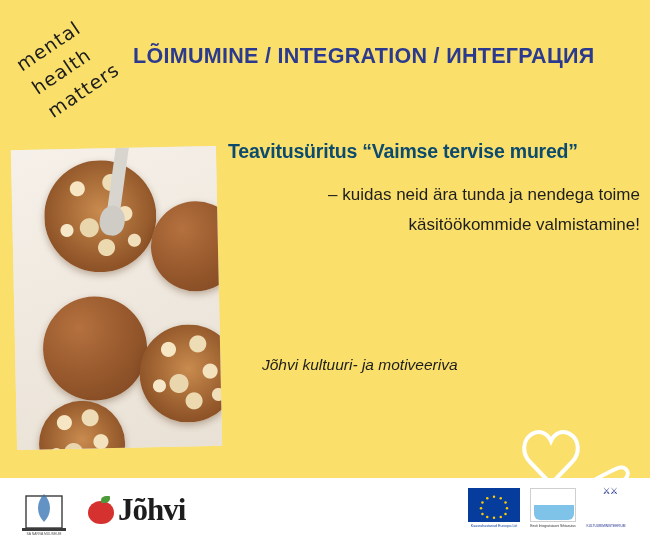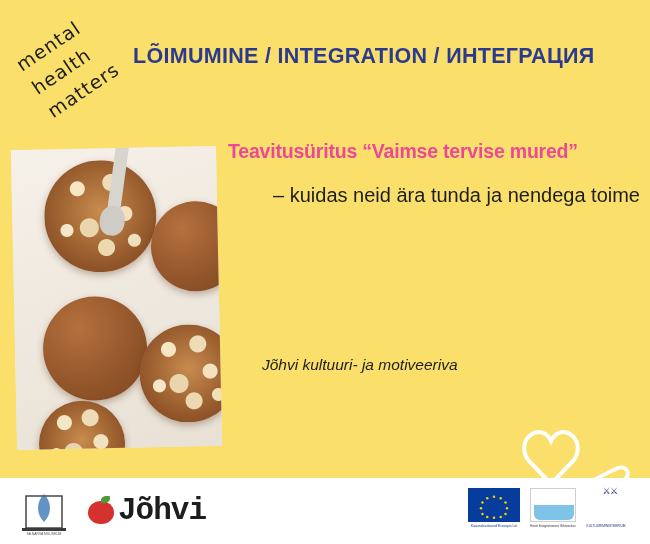--- a/index.html
+++ b/index.html
@@ -102,33 +102,33 @@
     left: -6px; bottom: -14px;
     width: 25px; height: 30px;
     background: #cfccc5;
     border-radius: 50% 50% 45% 45%;
   }
   
   .headline {
     position: absolute;
     left: 228px; top: 140px;
     width: 412px;
-    color: #ec4899;
+    color: #0c4a6e;
     font-size: 19.5px;
     font-weight: bold;
     letter-spacing: -0.2px;
     white-space: nowrap;
   }
   .subline {
     position: absolute;
     left: 228px; top: 180px;
     width: 412px;
     text-align: right;
     color: #1e1e1e;
-    font-size: 20px;
+    font-size: 17px;
     line-height: 30px;
   }
   .date {
     position: absolute;
     left: 262px; top: 320px;
     color: #1a9e9e;
     font-size: 15.5px;
     font-weight: bold;
     font-style: italic;
   }
@@ -183,21 +183,21 @@
     left: 13px; top: 0;
     width: 9px; height: 7px;
     background: #4c9a3a;
     border-radius: 60% 10% 60% 10%;
   }
   .johvi-text {
     font-size: 31px;
     font-weight: bold;
     color: #1d1d1d;
     letter-spacing: -1px;
-    font-family: Liberation Mono, monospace;
+    font-family: Liberation Serif, serif;
   }
   .eu-flag {
     position: absolute;
     left: 468px; top: 10px;
     width: 52px; height: 34px;
     background: #063d9c;
     border: 1px solid #063d9c;
   }
   .eu-stars {
     position: absolute; inset: 0;
@@ -280,20 +280,21 @@
       <div class="muffin nuts m4"></div>
       <div class="muffin nuts m5"></div>
       <div class="spoon"></div>
     </div>
   </div>
 
   <div class="headline">Teavitusüritus “Vaimse tervise mured”</div>
 
   <div class="subline">
     <div>– kuidas neid ära tunda ja nendega toime</div>
+    <div>käsitöökommide valmistamine!</div>
   </div>
 
   <div class="venue">Jõhvi kultuuri- ja motiveeriva</div>
 
   <svg class="handart" viewBox="0 0 230 160">
     <path d="M118 86 C110 78 110 64 120 58 C128 53 136 58 139 65 C142 58 150 53 158 58 C168 64 168 78 160 86 L139 108 Z" fill="none" stroke="#ffffff" stroke-width="4"></path>
     <path d="M12 146 C30 122 62 104 92 104 L132 104 C140 104 140 116 132 116 L104 116" fill="none" stroke="#ffffff" stroke-width="4" stroke-linecap="round"></path>
     <path d="M104 116 C120 120 150 122 168 112 C182 104 196 96 206 92 C214 89 220 98 212 104 C192 120 166 142 140 148 C112 154 74 152 50 146" fill="none" stroke="#ffffff" stroke-width="4" stroke-linecap="round"></path>
     <path d="M8 140 L34 118 L50 138 L24 158 Z" fill="none" stroke="#ffffff" stroke-width="4"></path>
   </svg>

